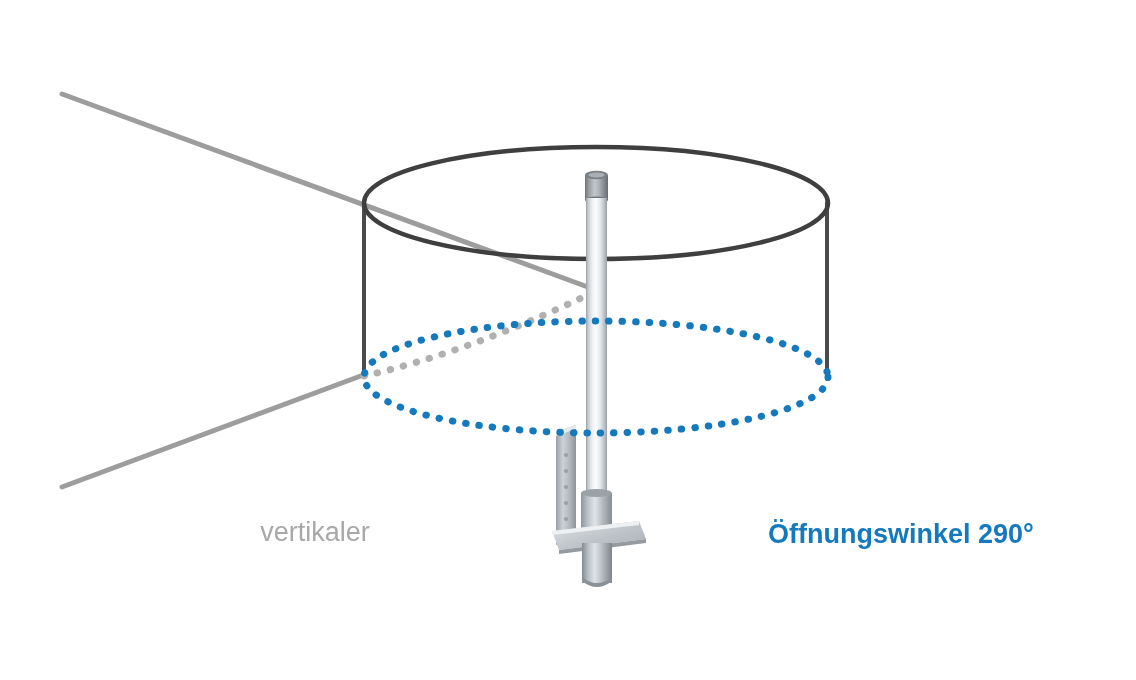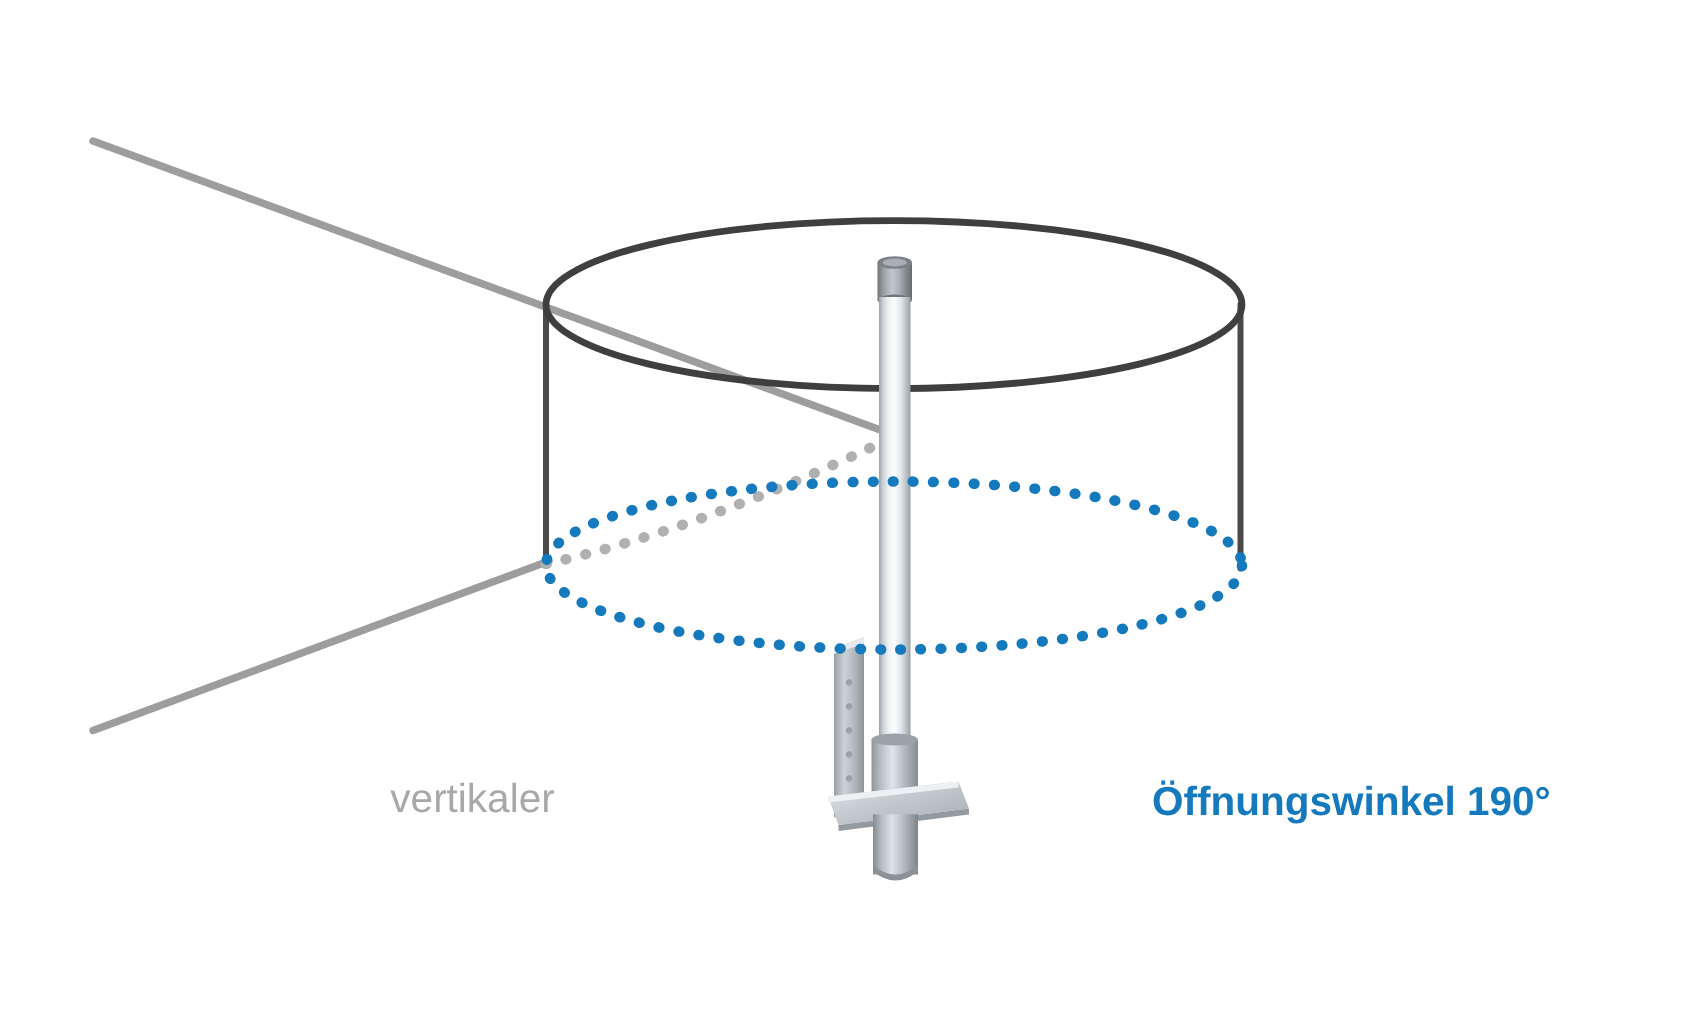--- a/index.html
+++ b/index.html
@@ -162,16 +162,16 @@
 
     <ellipse cx="596" cy="377" rx="232" ry="56" fill="none" stroke="#1579bd" stroke-width="7" stroke-linecap="round" stroke-dasharray="0.5 13"></ellipse>
 
   </svg>
 
   <div class="label" id="label-vertical">
     <span class="lbl-line">vertikaler</span>
   </div>
 
   <div class="label" id="label-horizontal">
-    <span class="lbl-line">Öffnungswinkel 190°</span>
+    <span class="lbl-line">Öffnungswinkel 290°</span>
   </div>
 
 </div>
 
 </body></html>

